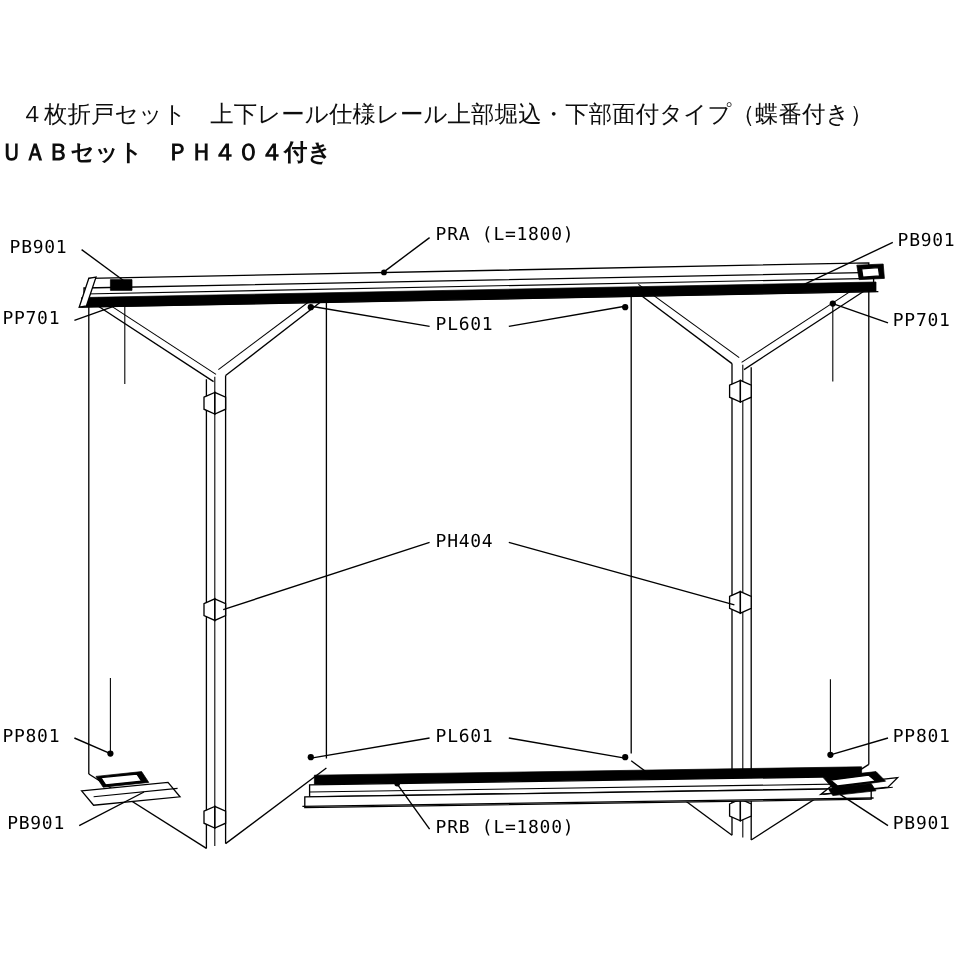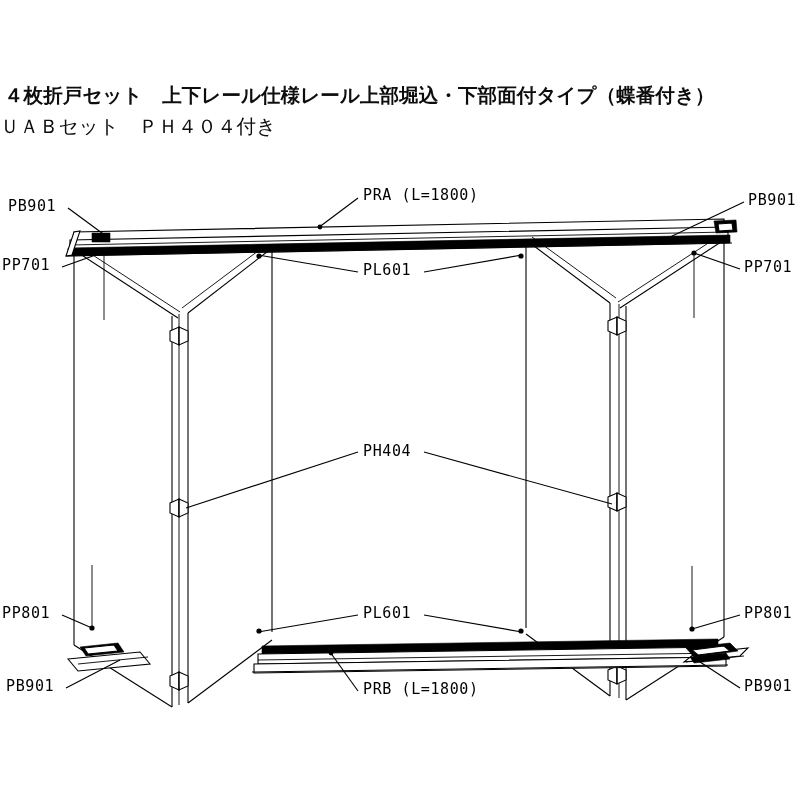--- a/index.html
+++ b/index.html
@@ -29,22 +29,22 @@
     width: 800px;
   }
   .title-line {
     font-family: "DejaVu Sans", sans-serif;
     font-size: 19.5px;
     line-height: 31px;
     letter-spacing: 0.1px;
     white-space: pre;
     color: #0d0d0d;
   }
-  .title-line.l1 { padding-left: 4px; font-weight: bold; }
-  .title-line.l2 { padding-left: 0px; }
+  .title-line.l1 { padding-left: 17px; }
+  .title-line.l2 { padding-left: 0px; font-weight: bold; }
 
   svg#drawing {
     position: absolute;
     left: 0;
     top: 0;
     width: 800px;
     height: 800px;
     display: block;
   }
   .ln      { stroke: #000; stroke-width: 1.1; fill: none; }

